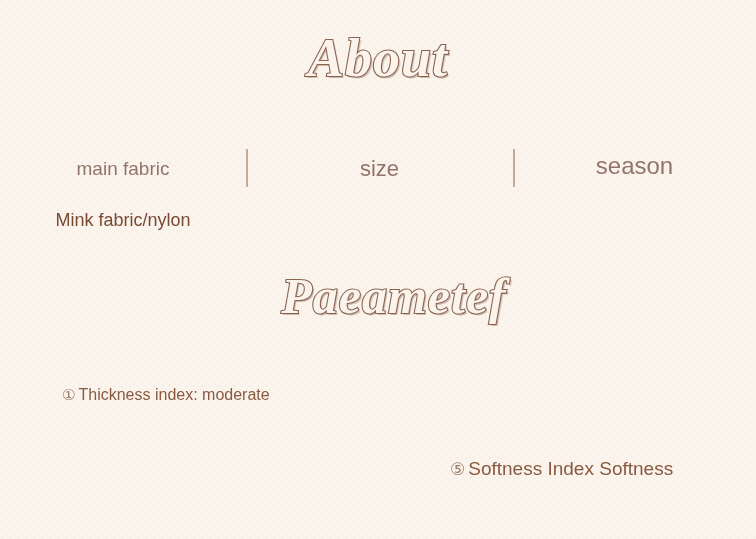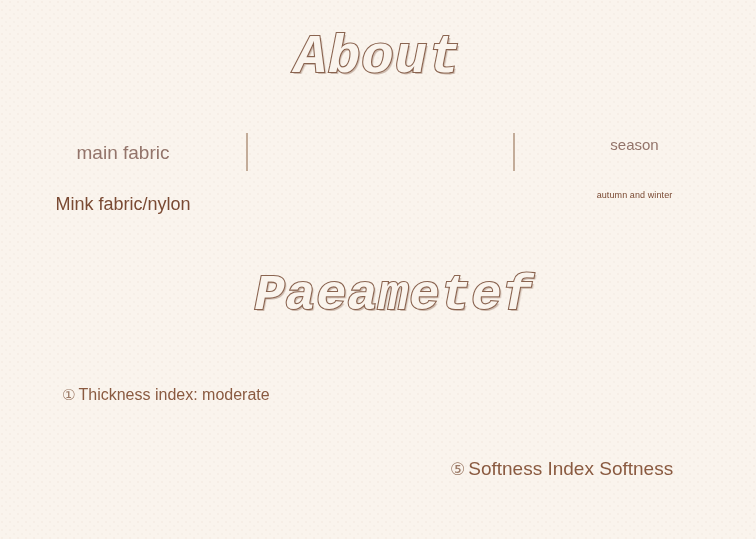--- a/index.html
+++ b/index.html
@@ -18,21 +18,21 @@
     font-family: "Liberation Sans", sans-serif;
     position: relative;
     color: #7a4a33;
   }
 
   
   .display-heading {
     position: absolute;
     width: 100%;
     text-align: center;
-    font-family: Liberation Mono, monospace;
+    font-family: Liberation Serif, serif;
     font-weight: bold;
     font-style: italic;
     letter-spacing: 1px;
     color: #faf4ed;
     -webkit-text-stroke: 2.2px #8a6450;
     paint-order: stroke fill;
     text-shadow:
        1.6px 1.6px 0 rgba(138,100,80,0.30),
        2.4px 2.4px 0 rgba(138,100,80,0.14);
     user-select: none;
@@ -45,21 +45,21 @@
   #heading-parameter {
     top: 268px;
     font-size: 50px;
     line-height: 56px;
     margin-left: 16px;
   }
 
   
   .spec-row {
     position: absolute;
-    top: 128px;
+    top: 144px;
     left: 0;
     width: 752px;
     height: 105px;
   }
   .spec-col {
     position: absolute;
     top: 0;
   }
   .spec-label {
     font-size: 19px;
@@ -75,21 +75,21 @@
 
   #spec-col-fabric { left: 0; width: 246px; text-align: center; }
   #spec-col-fabric .spec-label { padding-top: 14px; }
   #spec-col-fabric .spec-value { font-size: 18px; padding-top: 30px; }
 
   #spec-col-size { left: 246px; width: 267px; text-align: center; }
   #spec-col-size .spec-label { padding-top: 12px; font-size: 22px; }
   #spec-col-size .spec-value { font-size: 9px; padding-top: 33px; letter-spacing: 0.1px; }
 
   #spec-col-season { left: 513px; width: 243px; text-align: center; }
-  #spec-col-season .spec-label { padding-top: 8px; font-size: 15px; }
+  #spec-col-season .spec-label { padding-top: 8px; font-size: 24px; }
   #spec-col-season .spec-value { font-size: 9px; padding-top: 37px; letter-spacing: 0.1px; }
 
   .spec-divider {
     position: absolute;
     top: 5px;
     width: 2px;
     height: 38px;
     background: #c3ac99;
   }
   #spec-divider-1 { left: 246px; }
@@ -130,27 +130,27 @@
 <div class="spec-row">
 
   <div class="spec-col" id="spec-col-fabric">
     <div class="spec-label">main fabric</div>
     <div class="spec-value">Mink fabric/nylon</div>
   </div>
 
   <div class="spec-divider" id="spec-divider-1"></div>
 
   <div class="spec-col" id="spec-col-size">
+    <div class="spec-label">size</div>
   </div>
 
   <div class="spec-divider" id="spec-divider-2"></div>
 
   <div class="spec-col" id="spec-col-season">
     <div class="spec-label">season</div>
-    <div class="spec-value">autumn and winter</div>
   </div>
 
 </div>
 
 <div class="display-heading" id="heading-parameter">Paeametef</div>
 
 <div class="param-grid">
 
   <div class="param-item" id="param-item-0">
     <span class="param-num">①</span><span>Thickness index: moderate</span>

